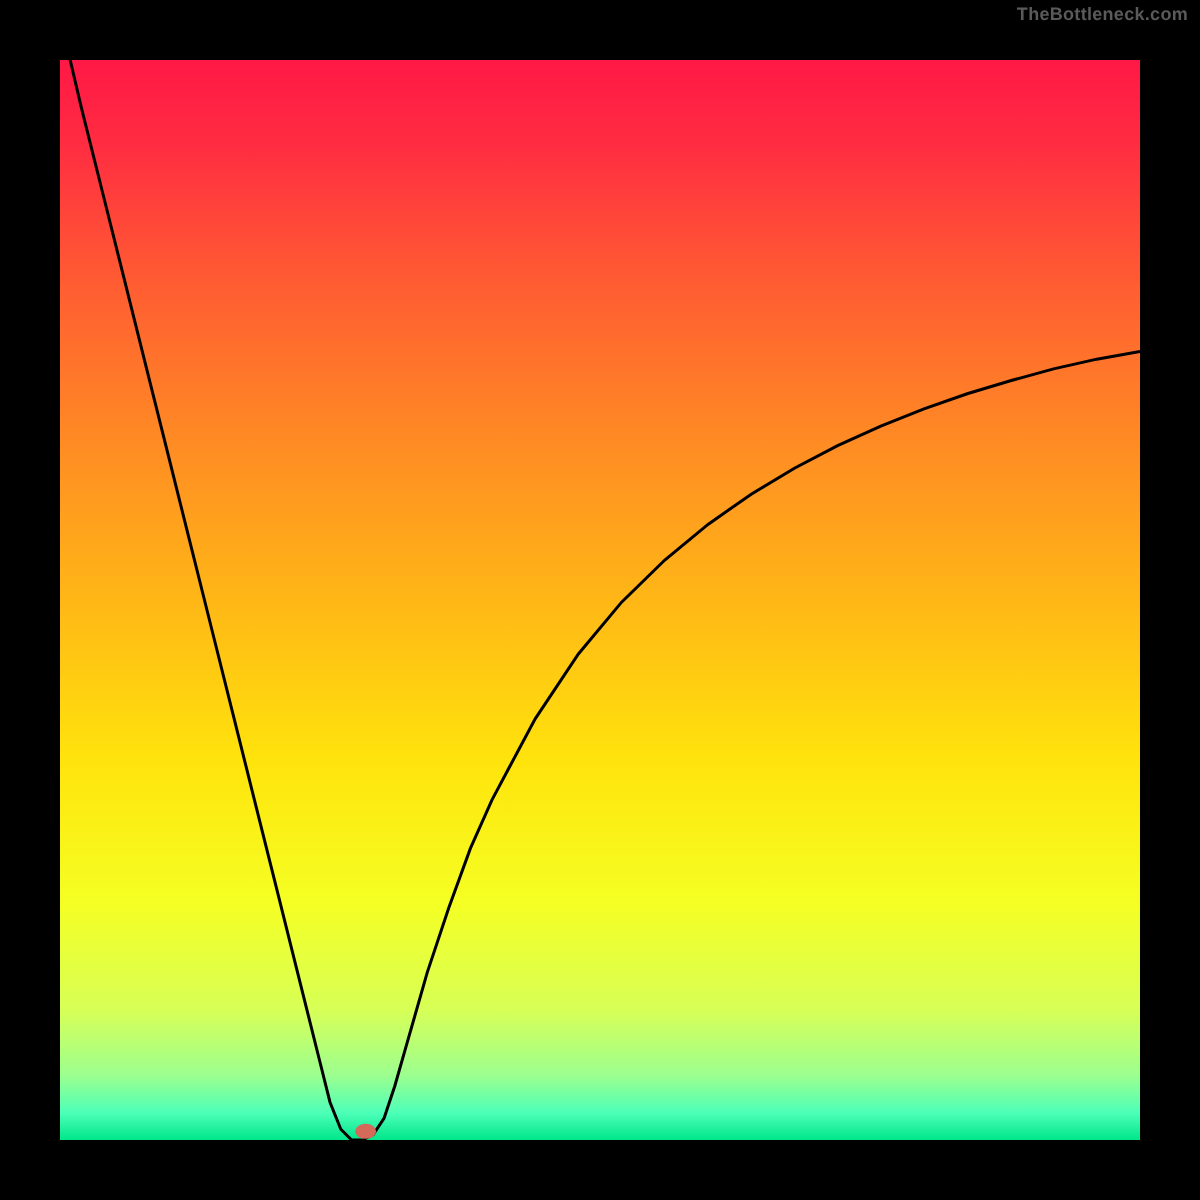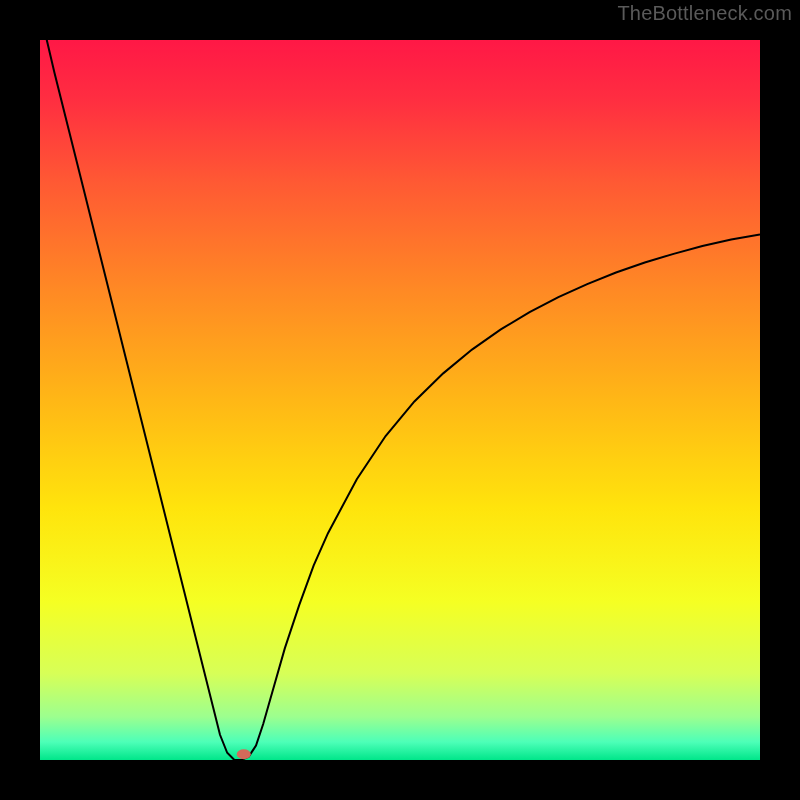--- a/index.html
+++ b/index.html
@@ -29,22 +29,22 @@
   .plot-svg {
     display: block;
     width: 720px;
     height: 720px;
   }
   .watermark {
     position: absolute;
     top: 2px;
     right: 8px;
     color: #5a5a5a;
-    font-size: 20px;
-    font-weight: 400;
+    font-size: 12px;
+    font-weight: 700;
     letter-spacing: 0.2px;
     user-select: none;
   }
 </style>
 </head>
 <body>
 
 <div class="frame">
 
   <div class="watermark">TheBottleneck.com</div>

